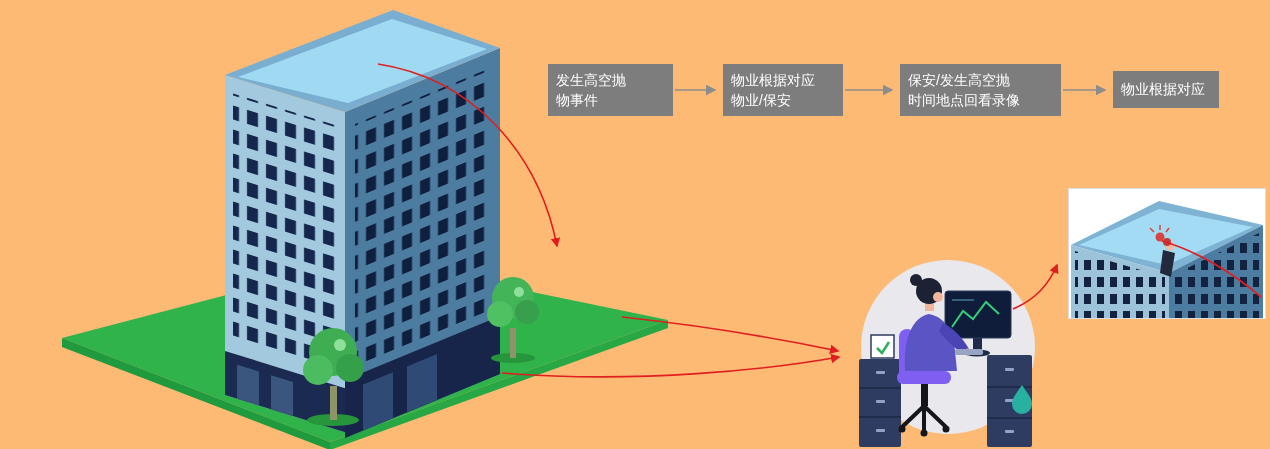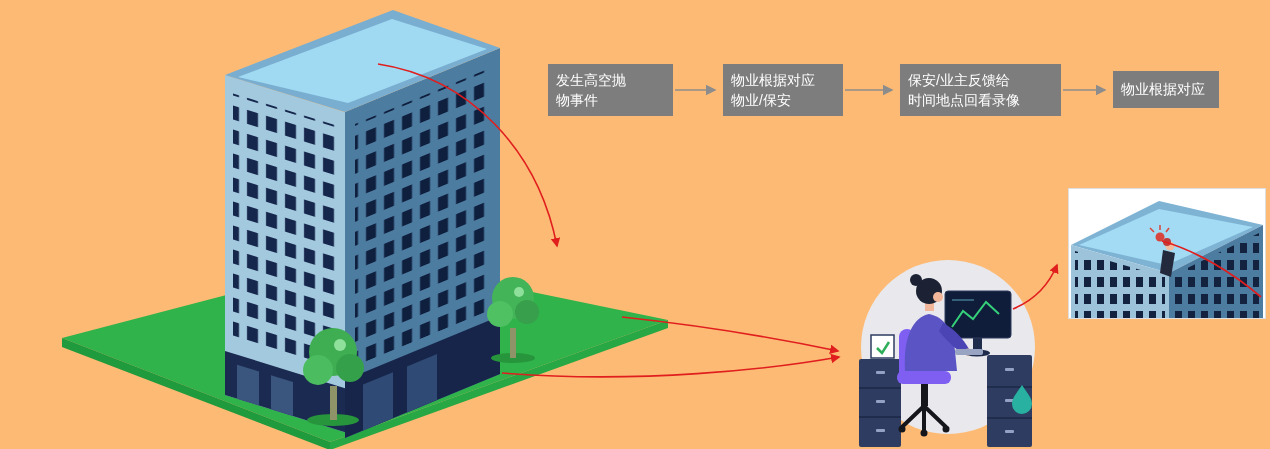--- a/index.html
+++ b/index.html
@@ -78,21 +78,21 @@
       <circle cx="500" cy="314" r="13" fill="#4fc163"></circle>
       <circle cx="527" cy="312" r="12" fill="#389f4c"></circle>
       <circle cx="519" cy="292" r="5" fill="#8fe09a"></circle>
     </g>
   </svg>
 
   <div class="flow-step step1">发生高空抛
 物事件</div>
   <div class="flow-step step2">物业根据对应
 物业/保安</div>
-  <div class="flow-step step3">保安/业主反馈给
+  <div class="flow-step step3">保安/发生高空抛
 时间地点回看录像</div>
   <div class="flow-step step4">物业根据对应</div>
 
   <svg class="layer" style="left:845px;top:259px" width="205" height="190" viewBox="0 0 205 190">
     <circle cx="103" cy="88" r="87" fill="#e9e9ed"></circle>
 
     <g>
       <rect x="14" y="100" width="42" height="88" rx="2" fill="#2d3c60"></rect>
       <rect x="14" y="128" width="42" height="2" fill="#1f2c4c"></rect>
       <rect x="14" y="157" width="42" height="2" fill="#1f2c4c"></rect>

